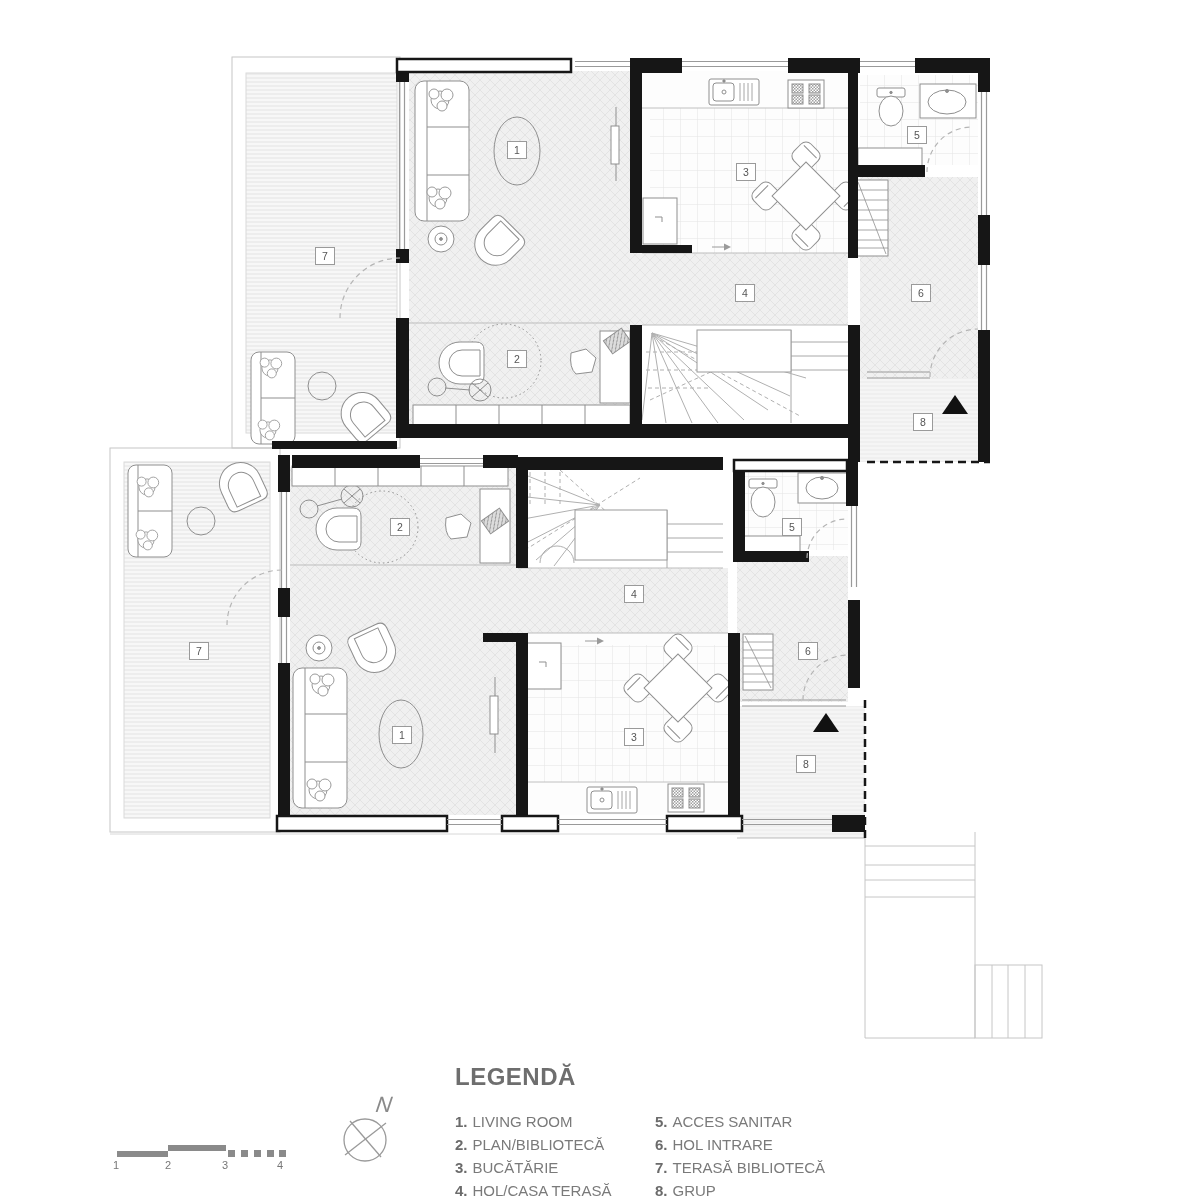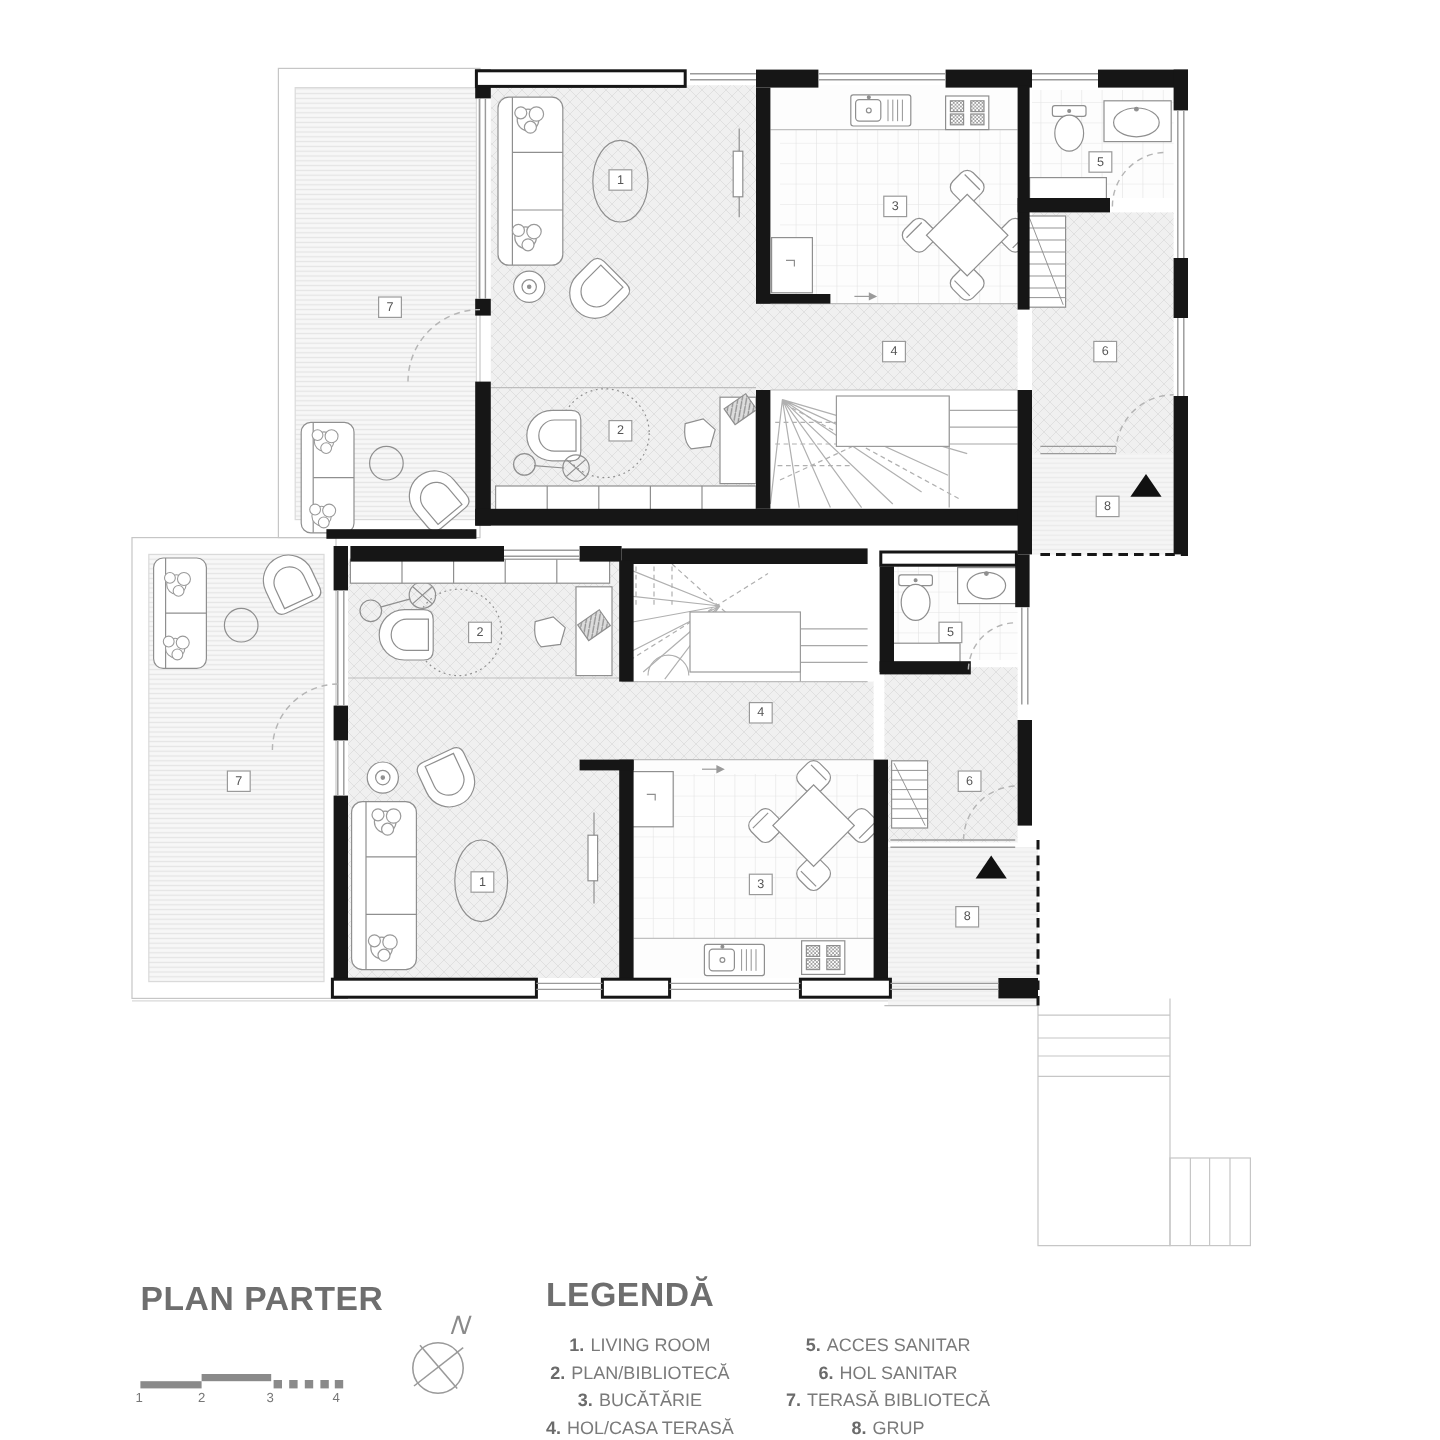--- a/index.html
+++ b/index.html
@@ -4,26 +4,26 @@
 <style>
   html,body{margin:0;padding:0;background:#fff;}
   .page{position:relative;width:1200px;height:1200px;background:#fff;overflow:hidden;
         font-family:"Liberation Sans",sans-serif;}
   .plan-svg{position:absolute;left:0;top:0;}
   .room-label{position:absolute;width:18px;height:16px;margin-left:-10px;margin-top:-9px;
     border:1px solid #9a9a9a;background:#fff;color:#555;font-size:10.5px;line-height:16px;
     text-align:center;z-index:5;}
   .plan-title{position:absolute;left:117px;top:1067px;font-size:28px;font-weight:bold;
     color:#6e6e6e;letter-spacing:.5px;}
-  .legend-title{position:absolute;left:455px;top:1063px;font-size:28px;font-weight:bold;
+  .legend-title{position:absolute;left:455px;top:1063px;font-size:24px;font-weight:bold;
     color:#6e6e6e;letter-spacing:.5px;}
   .legend-col{position:absolute;top:1110px;font-size:15px;color:#7a7a7a;}
   .legend-col.c1{left:455px;}
   .legend-col.c2{left:655px;}
-  .legend-item{height:23px;line-height:23px;white-space:nowrap;text-align:center;}
+  .legend-item{height:23px;line-height:23px;white-space:nowrap;}
   .lnum{font-weight:bold;color:#6b6b6b;margin-right:5px;}
   .sb{position:absolute;background:#8a8a8a;}
   .sb-sq{position:absolute;width:7px;height:7px;background:#8a8a8a;}
   .sb-num{position:absolute;font-size:11px;color:#777;}
   .north{position:absolute;left:376px;top:1092px;font-size:22px;font-style:italic;
     color:#8a8a8a;transform:skewX(-8deg);}
 </style>
 </head>
 <body>
 
@@ -370,21 +370,20 @@
   <div class="room-label" style="left:923px;top:422px">8</div>
   <div class="room-label" style="left:400px;top:527px">2</div>
   <div class="room-label" style="left:792px;top:527px">5</div>
   <div class="room-label" style="left:634px;top:594px">4</div>
   <div class="room-label" style="left:199px;top:651px">7</div>
   <div class="room-label" style="left:808px;top:651px">6</div>
   <div class="room-label" style="left:402px;top:735px">1</div>
   <div class="room-label" style="left:634px;top:737px">3</div>
   <div class="room-label" style="left:806px;top:764px">8</div>
 
-  <div class="plan-title">PLAN PARTER</div>
 
   <div>
     <div class="sb" style="left:117px;top:1151px;width:51px;height:6px"></div>
     <div class="sb" style="left:168px;top:1145px;width:58px;height:6px"></div>
     <div class="sb-sq" style="left:228px;top:1150px"></div>
     <div class="sb-sq" style="left:241px;top:1150px"></div>
     <div class="sb-sq" style="left:254px;top:1150px"></div>
     <div class="sb-sq" style="left:267px;top:1150px"></div>
     <div class="sb-sq" style="left:279px;top:1150px"></div>
     <div class="sb-num" style="left:113px;top:1159px">1</div>
@@ -397,18 +396,18 @@
 
   <div class="legend-title">LEGENDĂ</div>
   <div class="legend-col c1">
     <div class="legend-item"><span class="lnum">1.</span><span>LIVING ROOM</span></div>
     <div class="legend-item"><span class="lnum">2.</span><span>PLAN/BIBLIOTECĂ</span></div>
     <div class="legend-item"><span class="lnum">3.</span><span>BUCĂTĂRIE</span></div>
     <div class="legend-item"><span class="lnum">4.</span><span>HOL/CASA TERASĂ</span></div>
   </div>
   <div class="legend-col c2">
     <div class="legend-item"><span class="lnum">5.</span><span>ACCES SANITAR</span></div>
-    <div class="legend-item"><span class="lnum">6.</span><span>HOL SANITAR</span></div>
+    <div class="legend-item"><span class="lnum">6.</span><span>HOL INTRARE</span></div>
     <div class="legend-item"><span class="lnum">7.</span><span>TERASĂ BIBLIOTECĂ</span></div>
     <div class="legend-item"><span class="lnum">8.</span><span>GRUP</span></div>
   </div>
 
 </div>
 
 </body></html>

